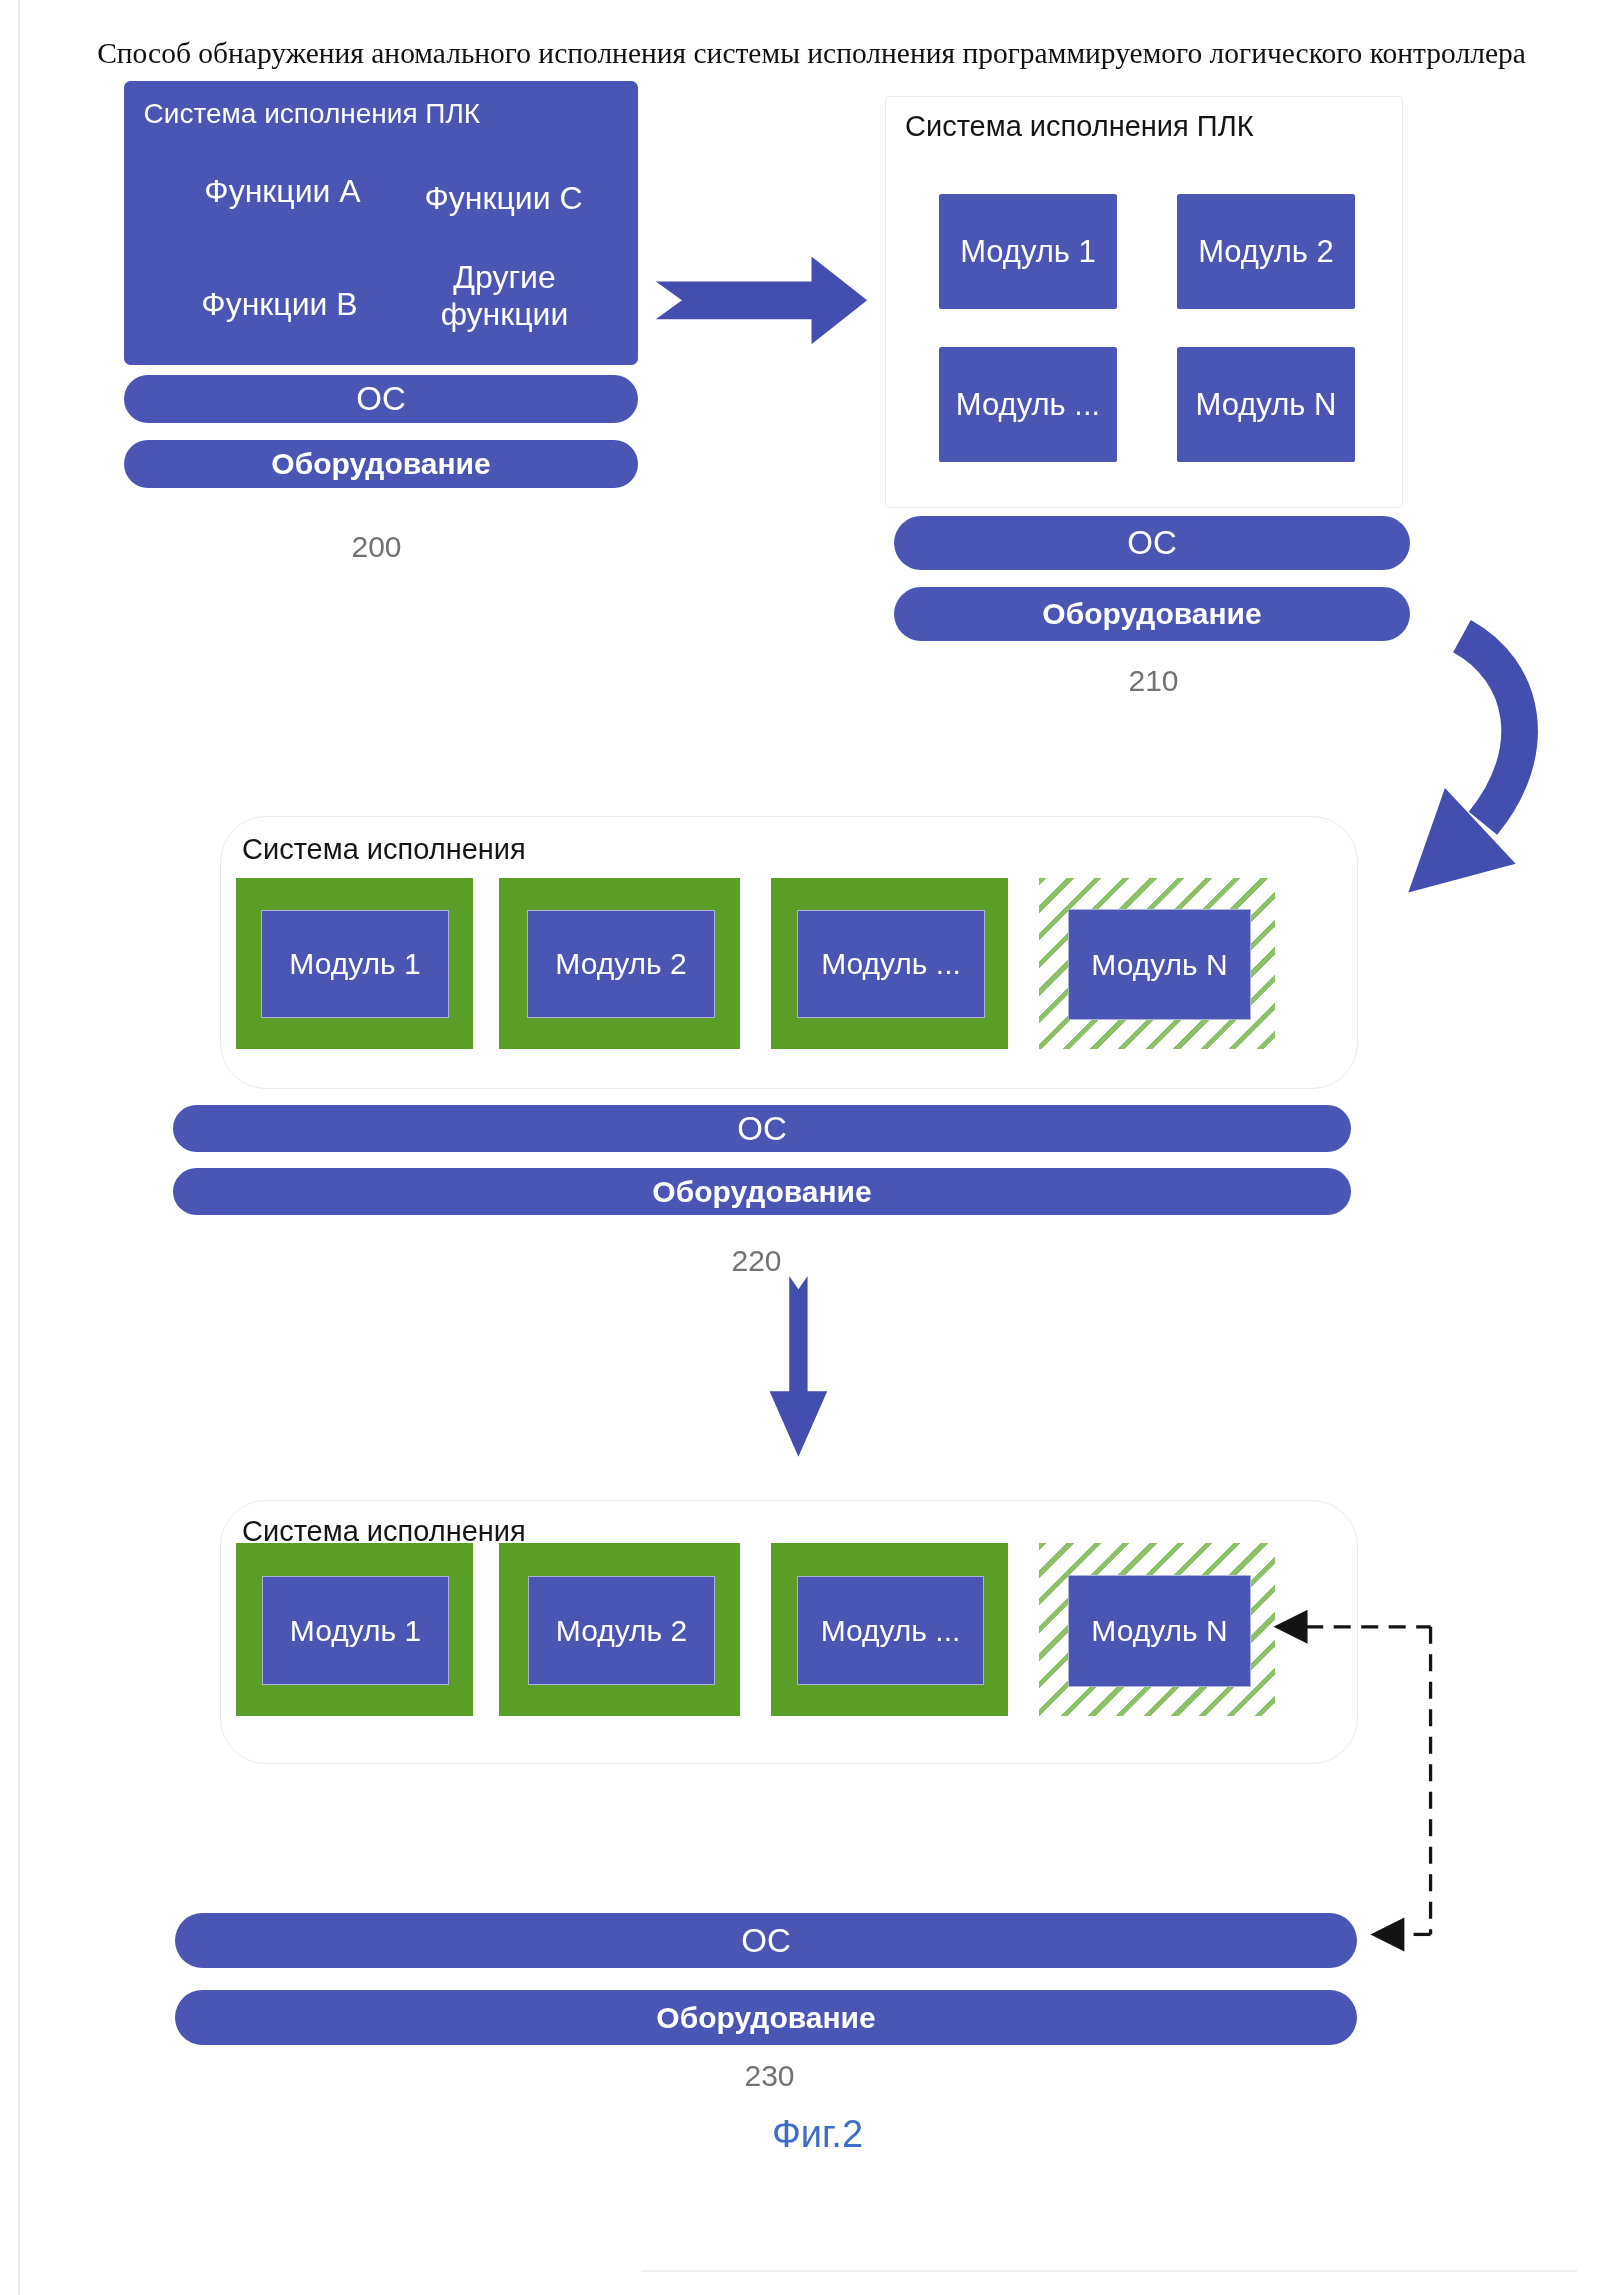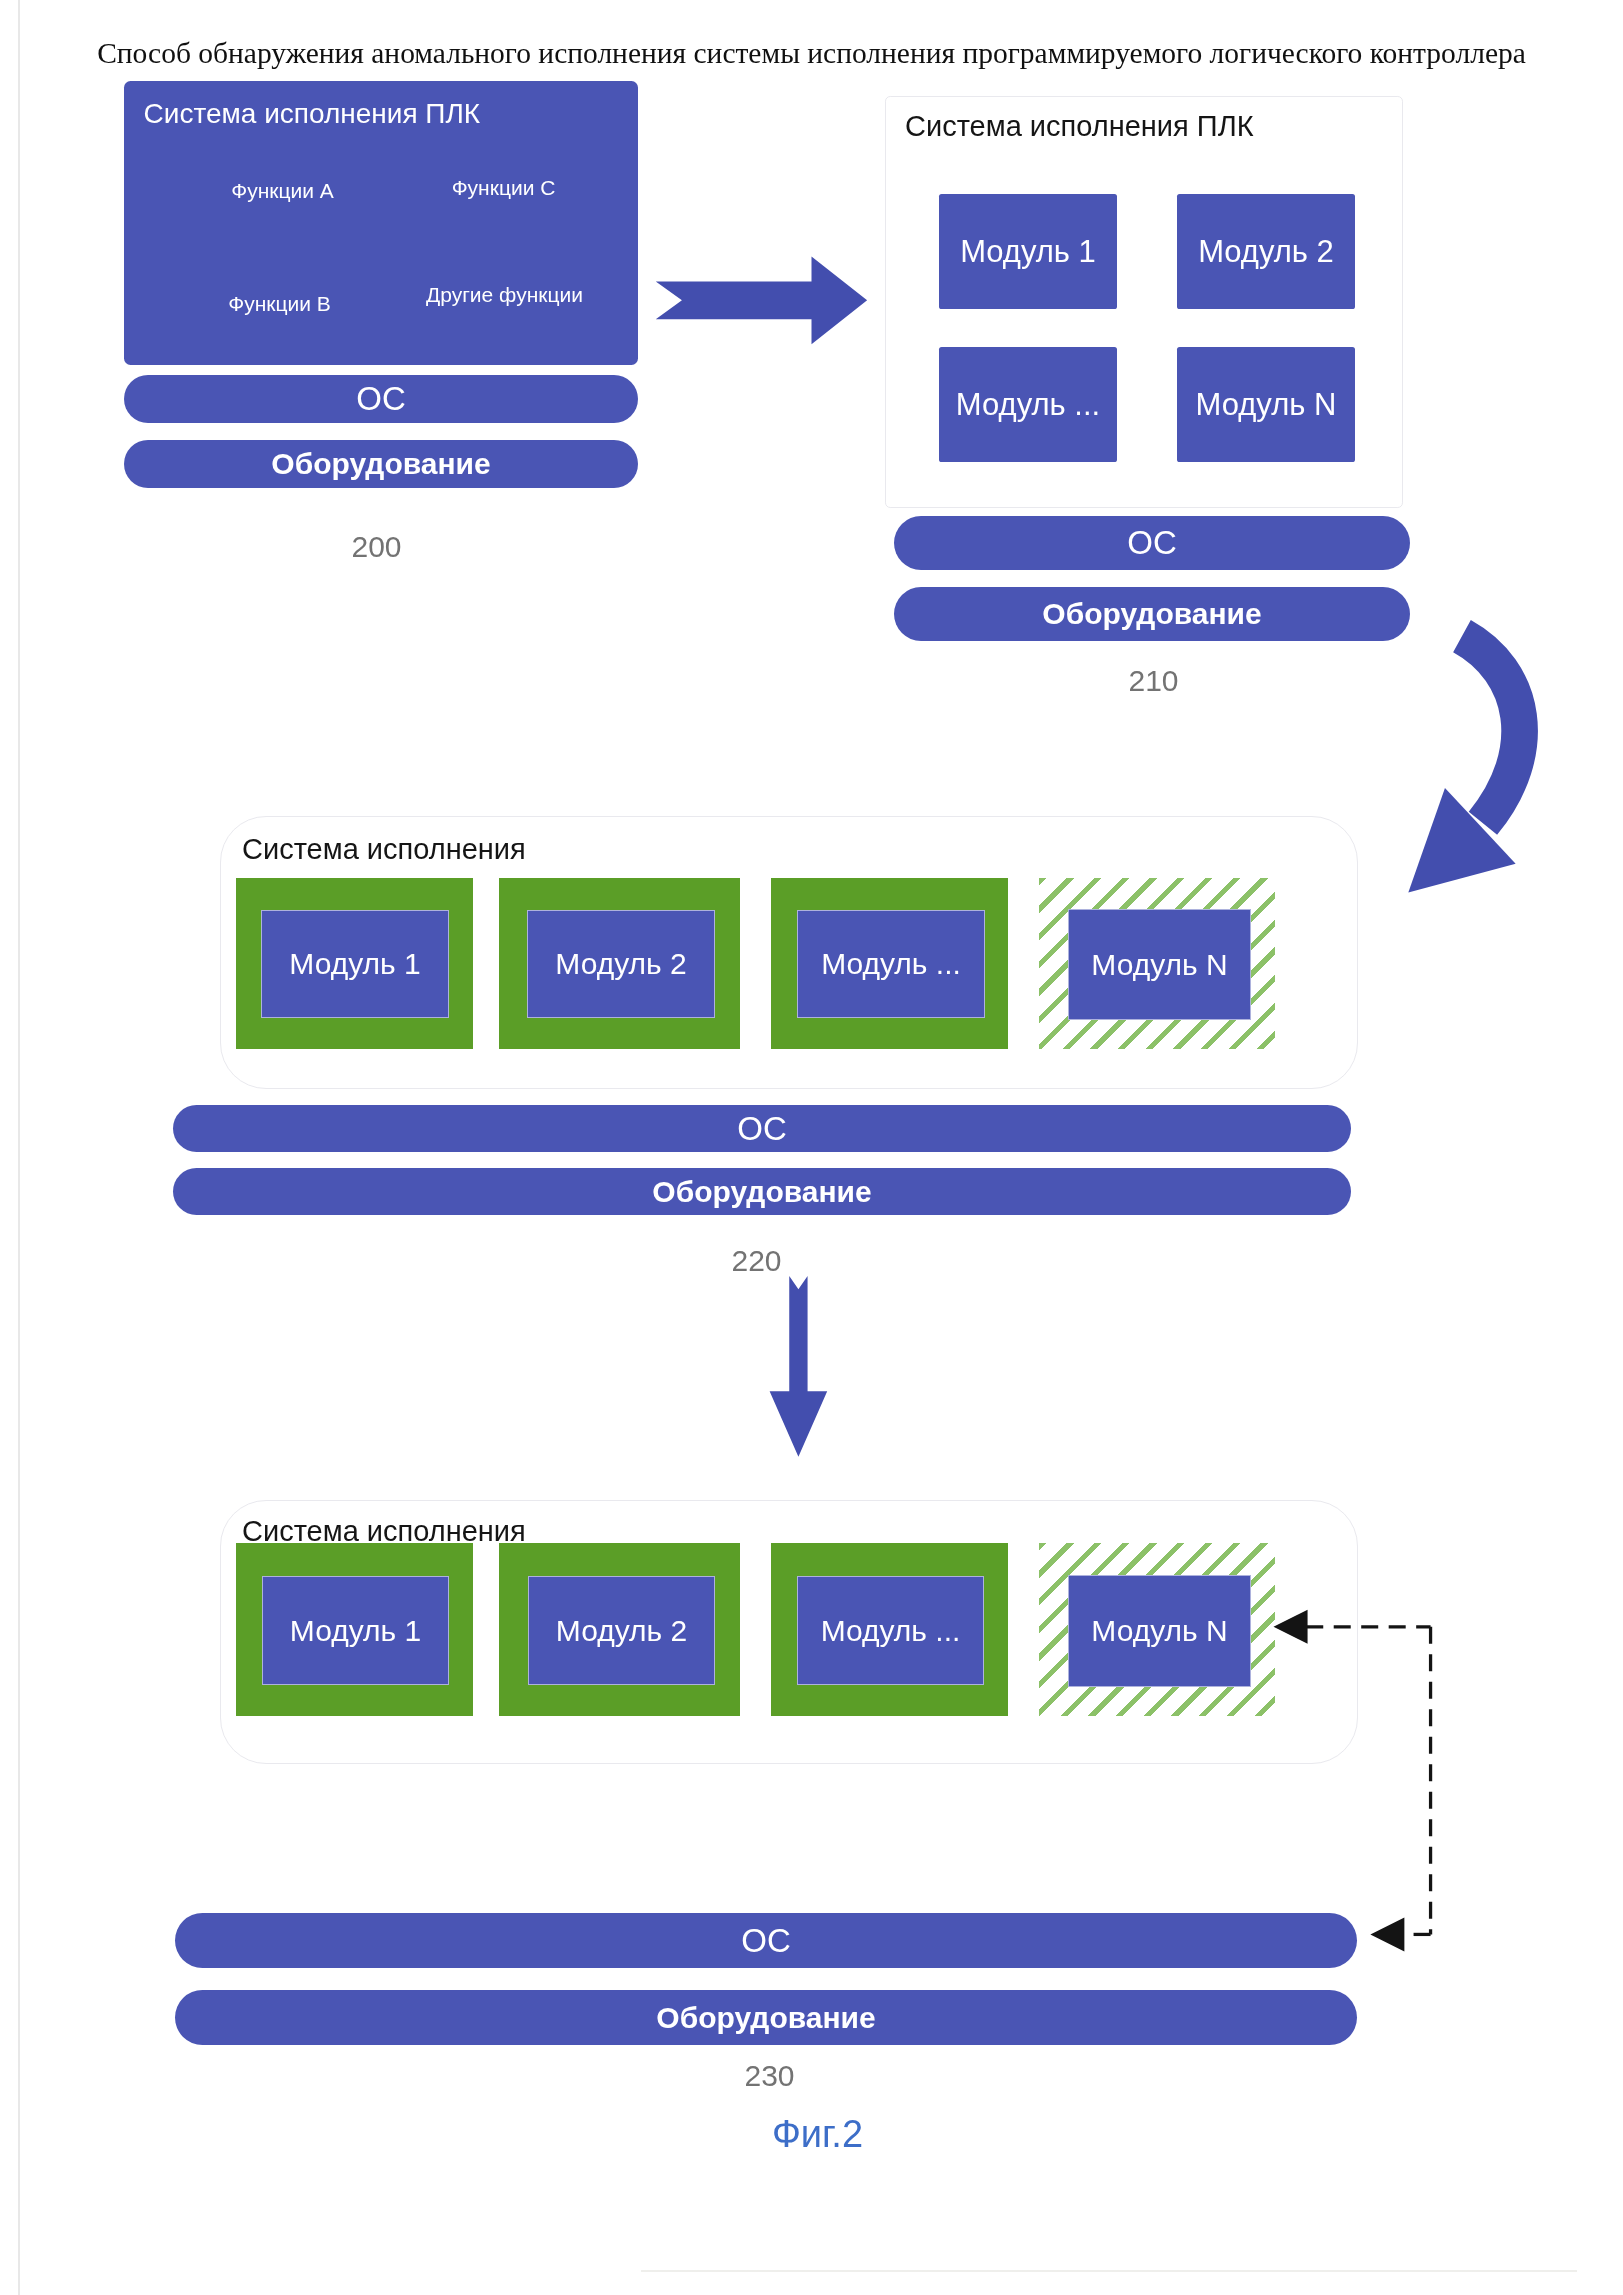--- a/index.html
+++ b/index.html
@@ -8,21 +8,21 @@
   .abs{position:absolute;}
   .center{display:flex;align-items:center;justify-content:center;text-align:center;}
   .blue{background:#4a55b4;}
   .wtxt{color:#ffffff;}
   .pill{border-radius:654px;}
   .title{left:0;top:37px;width:1623px;height:42px;text-align:center;
          font-family:"Liberation Serif",serif;font-size:29.5px;color:#101010;}
   .blockbody{border-radius:6.5px;}
   .hdr-on-blue{font-size:28px;color:#ffffff;}
   .hdr-on-white{font-size:29px;color:#151515;}
-  .fn{font-size:21px;line-height:1.15;}
+  .fn{font-size:32px;line-height:1.15;}
   .modbox{background:#4a55b4;border-radius:2.6px;font-size:31px;color:#fff;}
   .bar-os{font-size:33px;}
   .bar-hw{font-size:30px;font-weight:bold;}
   .ref{font-size:30px;color:#737373;}
   .faint{border:1.3px solid #e9e9ee;border-radius:46px;background:transparent;}
   .faint-sq{border:1.3px solid #e9e9ee;border-radius:5.2px;background:transparent;}
   .greenbox{background:#5b9e27;}
   .hatchbox{background:repeating-linear-gradient(135deg,#8cc168 0 5.2px,#ffffff 5.2px 19.6px);}
   .innerblue{background:#4a55b4;font-size:30px;color:#fff;border:0.7px solid rgba(255,255,255,.55);}
   .figcap{font-size:38px;color:#3d6ec8;}
@@ -36,21 +36,21 @@
 <div class="page">
 
   <div class="abs scanline-v"></div>
   <div class="abs scanline-h"></div>
 
   <div class="abs title">Способ обнаружения аномального исполнения системы исполнения программируемого логического контроллера</div>
 
   <div class="abs blue blockbody" style="left:124px;top:81px;width:514px;height:284px;">
     <div class="abs hdr-on-blue" style="left:19.6px;top:17px;width:458px;">Система исполнения ПЛК</div>
     <div class="abs center fn wtxt" style="left:67px;top:85px;width:183px;height:50px;">Функции A</div>
-    <div class="abs center fn wtxt" style="left:288px;top:82px;width:183px;height:50px;">Функции C</div>
+    <div class="abs center fn wtxt" style="left:288px;top:92px;width:183px;height:50px;">Функции C</div>
     <div class="abs center fn wtxt" style="left:64px;top:198px;width:183px;height:50px;">Функции B</div>
     <div class="abs center fn wtxt" style="left:289px;top:172px;width:183px;height:85px;">Другие функции</div>
   </div>
   <div class="abs center blue pill wtxt bar-os" style="left:124px;top:375px;width:514px;height:48px;">ОС</div>
   <div class="abs center blue pill wtxt bar-hw" style="left:124px;top:440px;width:514px;height:48px;">Оборудование</div>
   <div class="abs center ref" style="left:298px;top:528px;width:157px;height:37px;">200</div>
 
   <div class="abs faint-sq" style="left:885px;top:96px;width:516px;height:410px;"></div>
   <div class="abs hdr-on-white" style="left:905px;top:110px;width:458px;">Система исполнения ПЛК</div>
   <div class="abs center modbox" style="left:939px;top:194px;width:178px;height:115px;">Модуль 1</div>

